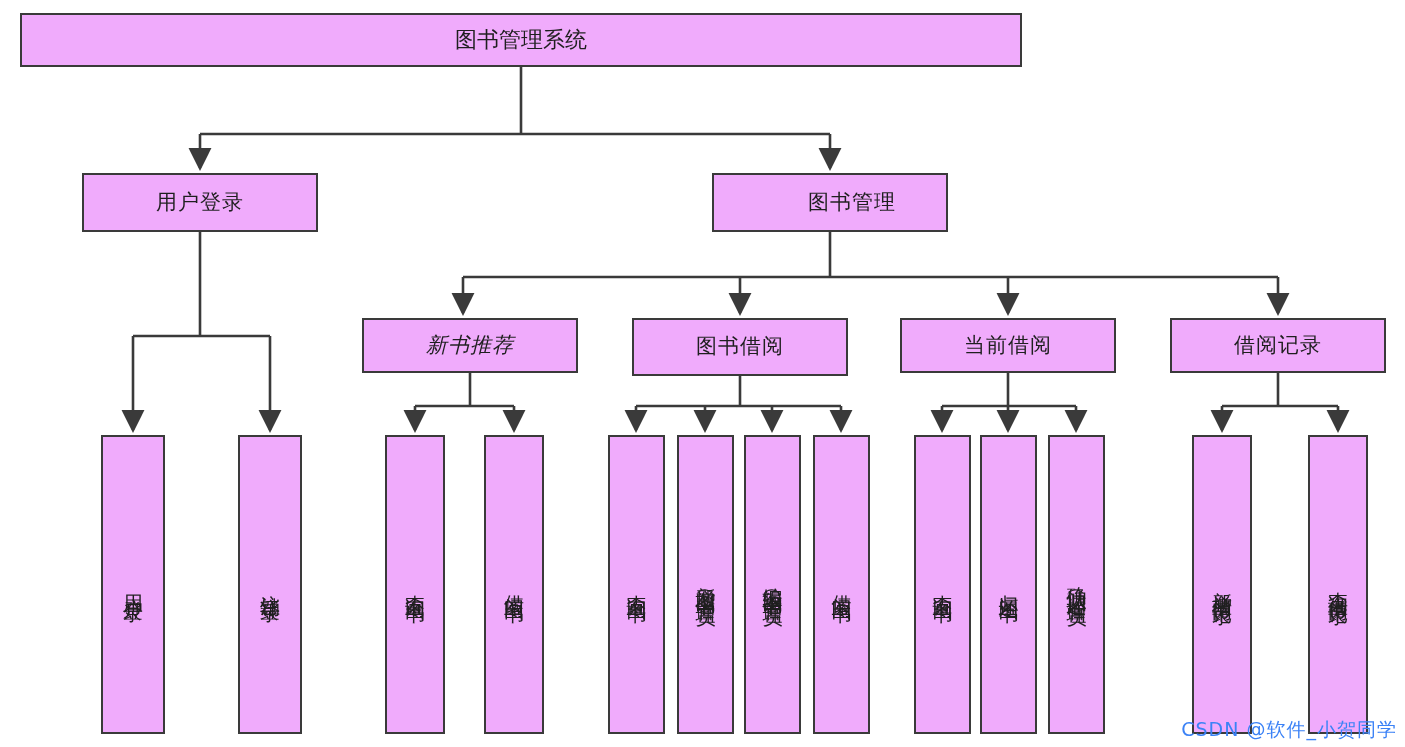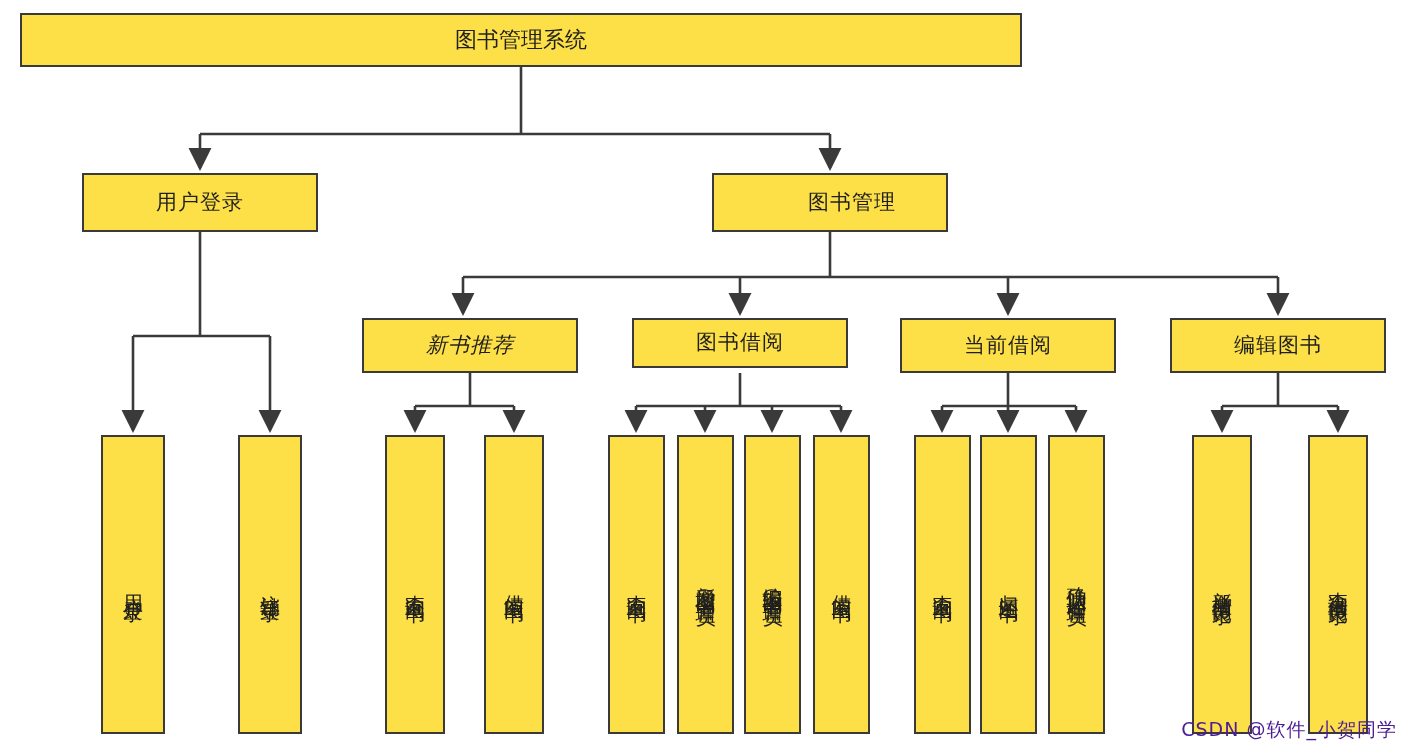--- a/index.html
+++ b/index.html
@@ -18,21 +18,21 @@
   #wires{
     position:absolute;
     left:0; top:0;
     width:1405px;
     height:747px;
     pointer-events:none;
   }
   .node{
     position:absolute;
     box-sizing:border-box;
-    background:#fde047;
+    background:#f0abfc;
     border:2.5px solid #3a3a3a;
     display:flex;
     align-items:center;
     justify-content:center;
     text-align:center;
     color:#1f1f1f;
     z-index:3;
   }
   .node.h{
     font-size:21px;
@@ -56,21 +56,21 @@
     writing-mode:vertical-rl;
     text-orientation:upright;
     letter-spacing:3px;
     white-space:nowrap;
   }
   .watermark{
     position:absolute;
     right:8px;
     bottom:4px;
     font-size:19px;
-    color:#4c1d95;
+    color:#3b82f6;
     letter-spacing:1px;
     z-index:5;
     white-space:nowrap;
   }
 </style>
 </head>
 <body>
 
 <div id="canvas">
 
@@ -131,28 +131,28 @@
   <div class="node h" style="left:82px;top:173px;width:236px;height:59px;">
     <span>用户登录</span>
   </div>
   <div class="node h" style="left:712px;top:173px;width:236px;height:59px;padding-left:44px;">
     <span>图书管理</span>
   </div>
 
   <div class="node h" style="left:362px;top:318px;width:216px;height:55px;font-style:italic;">
     <span>新书推荐</span>
   </div>
-  <div class="node h" style="left:632px;top:318px;width:216px;height:50px;">
+  <div class="node h" style="left:632px;top:318px;width:216px;height:58px;">
     <span>图书借阅</span>
   </div>
   <div class="node h" style="left:900px;top:318px;width:216px;height:55px;">
     <span>当前借阅</span>
   </div>
   <div class="node h" style="left:1170px;top:318px;width:216px;height:55px;">
-    <span>编辑图书</span>
+    <span>借阅记录</span>
   </div>
 
   <div class="node v" style="left:101px;top:435px;width:64px;height:299px;">
     <span class="vtxt">用户登录</span>
   </div>
   <div class="node v" style="left:238px;top:435px;width:64px;height:299px;">
     <span class="vtxt">注销登录</span>
   </div>
 
   <div class="node v" style="left:385px;top:435px;width:60px;height:299px;">

